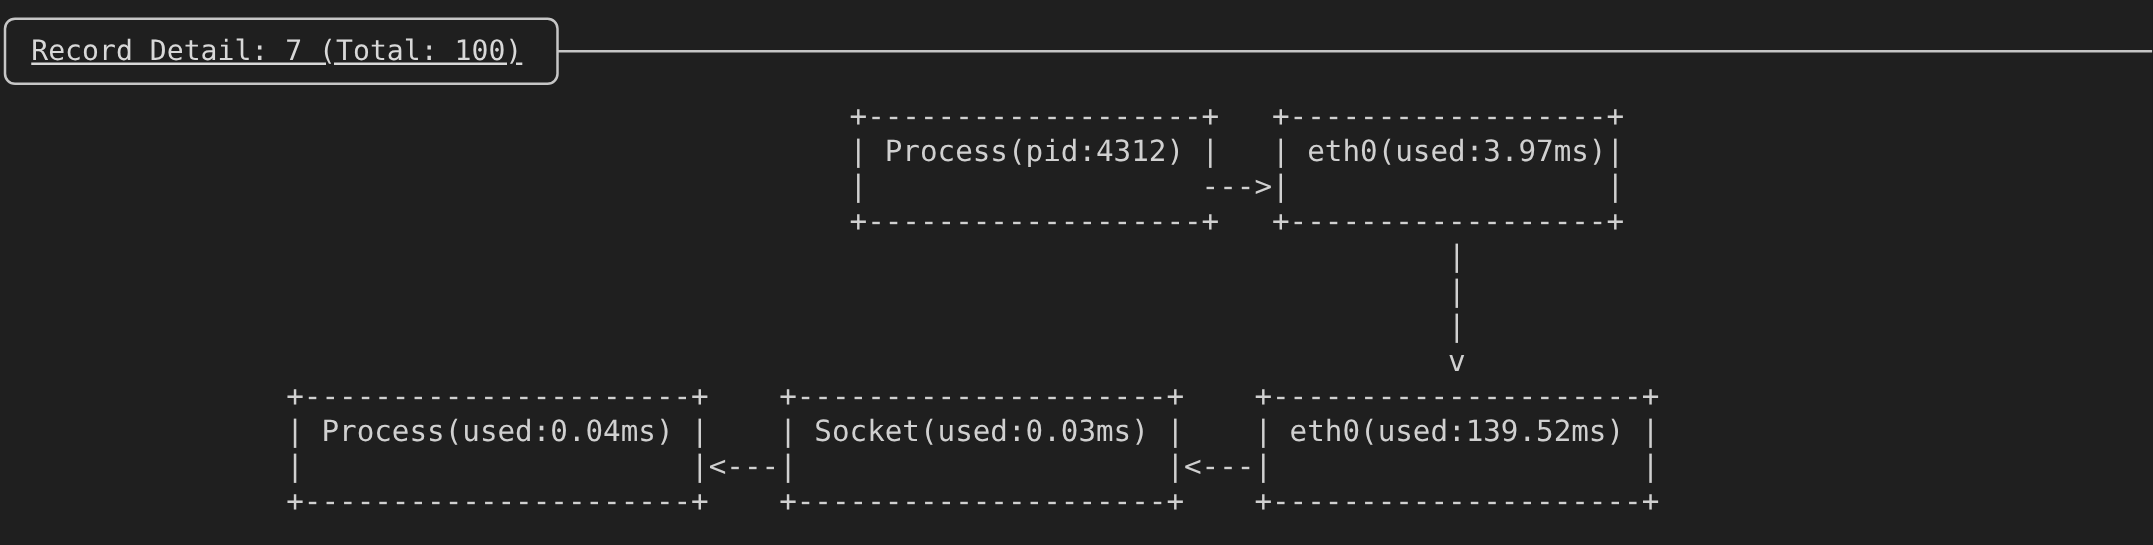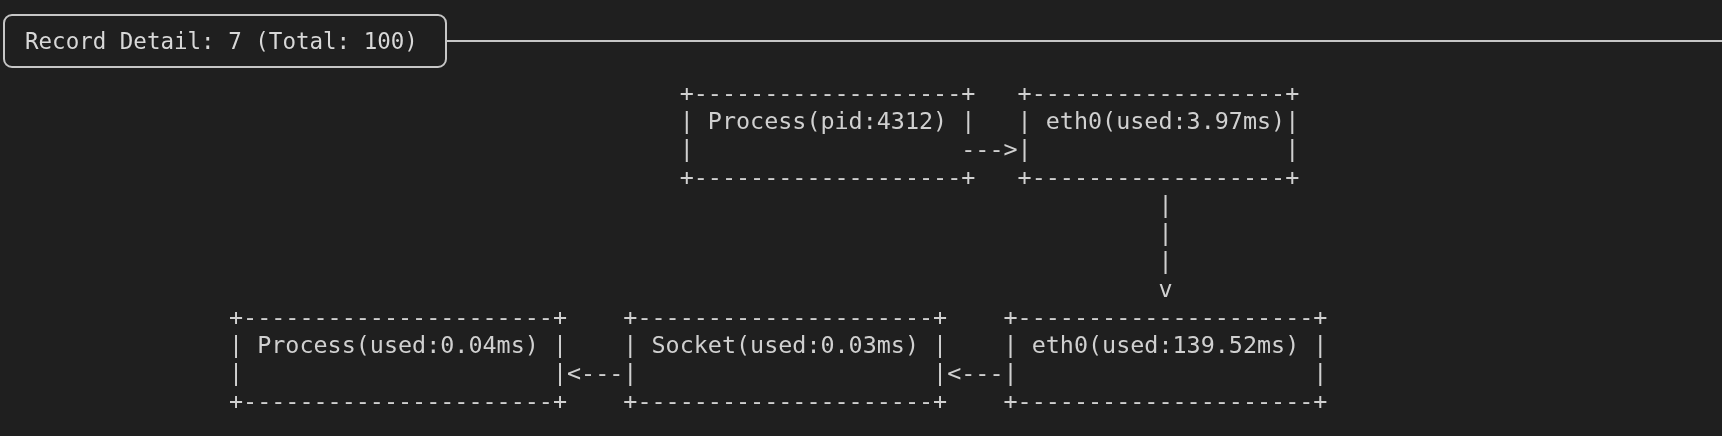--- a/index.html
+++ b/index.html
@@ -28,20 +28,21 @@
     background: #1f1f1f;
     display: flex;
     align-items: center;
     padding-left: 20px;
     z-index: 2;
   }
   .tab-title {
     color: #d8d8d8;
     font-size: 22.5px;
     white-space: pre;
+    text-decoration: underline;
   }
   .hline {
     position: absolute;
     left: 445px;
     top: 40px;
     width: 1277px;
     height: 2px;
     background: #c6c6c6;
     z-index: 1;
   }

